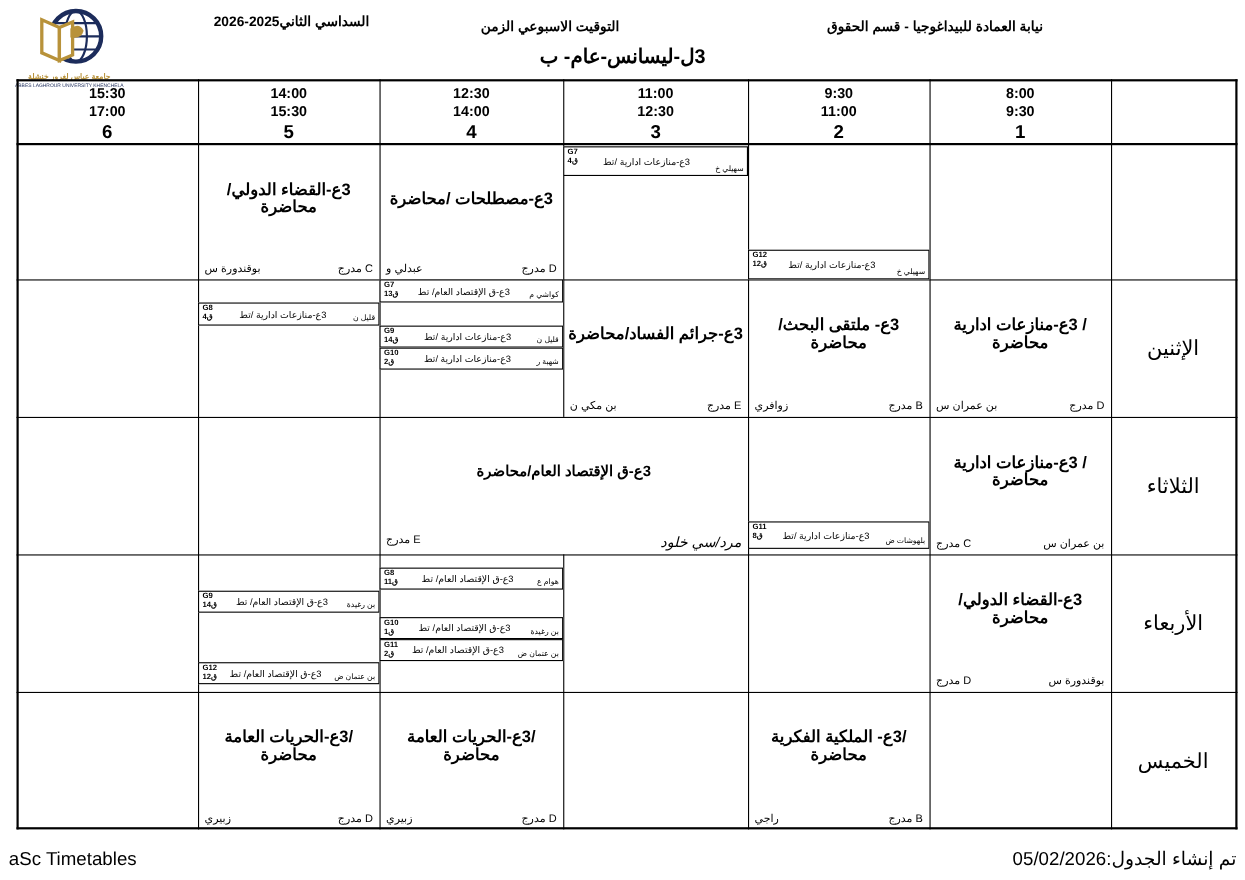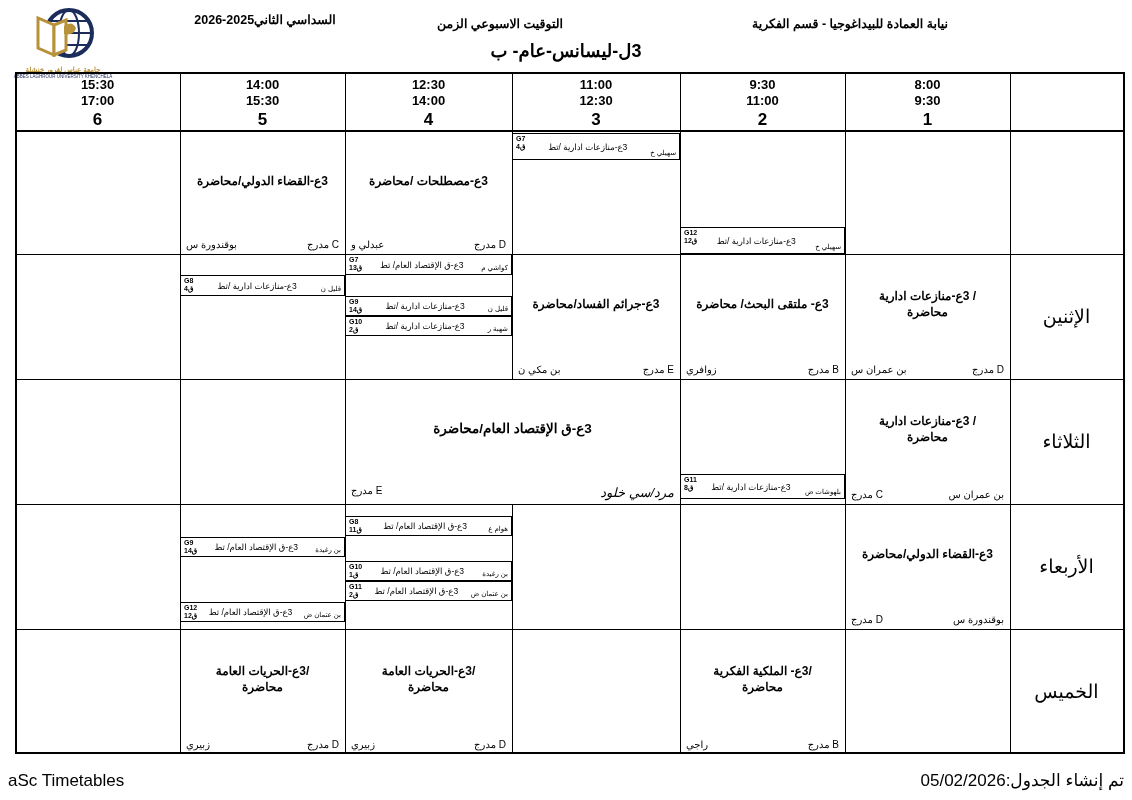--- a/index.html
+++ b/index.html
@@ -6,21 +6,21 @@
   body{width:1132px;height:800px;position:relative;overflow:hidden;
        font-family:"Liberation Sans",sans-serif;color:#000}
   .abs{position:absolute}
   .ln{position:absolute;background:#000}
   #tbl{position:absolute;left:15px;top:72px;width:1110px;height:682px}
   .th{text-align:center;font-weight:bold;padding-top:5px;box-sizing:border-box}
   .th .t{font-size:13px;line-height:16px}
   .th .n{font-size:17px;line-height:21px}
   .day{display:flex;align-items:center;justify-content:center;font-size:19px;direction:rtl}
   .lec .ti{position:absolute;left:4px;right:4px;top:40%;transform:translateY(-50%);
-           text-align:center;font-weight:bold;font-size:12px;line-height:16px;direction:rtl}
+           text-align:center;font-weight:bold;font-size:15px;line-height:16px;direction:rtl}
   .lec .ti span{display:block}
   .lec .bt{position:absolute;left:6px;right:6px;bottom:4px;display:flex;
            justify-content:space-between;font-size:10px;direction:ltr}
   .sub{position:absolute;background:#fff;border:1px solid #000;box-sizing:border-box;
        display:flex;direction:rtl;justify-content:space-between;align-items:center;
        padding:1px 3px;overflow:hidden}
   .sub .tch{font-size:7px;align-self:flex-end;padding-bottom:1px;direction:rtl;white-space:nowrap}
   .sub .sti{font-size:8.5px;direction:rtl;white-space:nowrap}
   .sub .bdg{direction:ltr;text-align:left;font-size:7px;line-height:8px;align-self:flex-start;font-weight:bold}
   .it{font-style:italic;font-size:13px}
@@ -40,21 +40,21 @@
     <line x1="26" y1="15" x2="64" y2="15" stroke="#1c2c5b" stroke-width="2"></line>
     <line x1="26" y1="39" x2="64" y2="39" stroke="#1c2c5b" stroke-width="2"></line>
     <path d="M14 12 v30 l16 7 v-30 z" fill="#fff" stroke="#b8923a" stroke-width="3"></path>
     <path d="M30 19 l12 -5 v30 l-12 5 z" fill="#fff" stroke="#b8923a" stroke-width="3"></path>
     <path d="M40 20 q8 -6 12 2 q-2 8 -12 6 z" fill="#b8923a"></path>
   </svg>
   <div style="font-size:7px;color:#b8923a;font-weight:bold;direction:rtl;line-height:8px">جامعة عباس لغرور خنشلة</div>
   <div style="font-size:4.5px;color:#1c2c5b;line-height:6px">ABBES LAGHROUR UNIVERSITY KHENCHELA</div>
 </div>
 
-<div class="abs hdtxt" style="left:700px;top:16px;width:300px;text-align:center">نيابة العمادة للبيداغوجيا - قسم الفكرية</div>
+<div class="abs hdtxt" style="left:700px;top:16px;width:300px;text-align:center">نيابة العمادة للبيداغوجيا - قسم الحقوق</div>
 <div class="abs hdtxt" style="left:390px;top:16px;width:220px;text-align:center">التوقيت الاسبوعي الزمن</div>
 <div class="abs hdtxt" style="left:150px;top:12px;width:230px;text-align:center">السداسي الثاني2025-2026</div>
 <div id="bigtitle">3ل-ليسانس-عام- ب</div>
 
 <div id="tbl">
 
   <div class="ln" style="left:0;top:0;width:2px;height:682px"></div>
   <div class="ln" style="left:1108px;top:0;width:2px;height:682px"></div>
   <div class="ln" style="left:165px;top:0;width:1px;height:682px"></div>
   <div class="ln" style="left:330px;top:0;width:1px;height:682px"></div>

